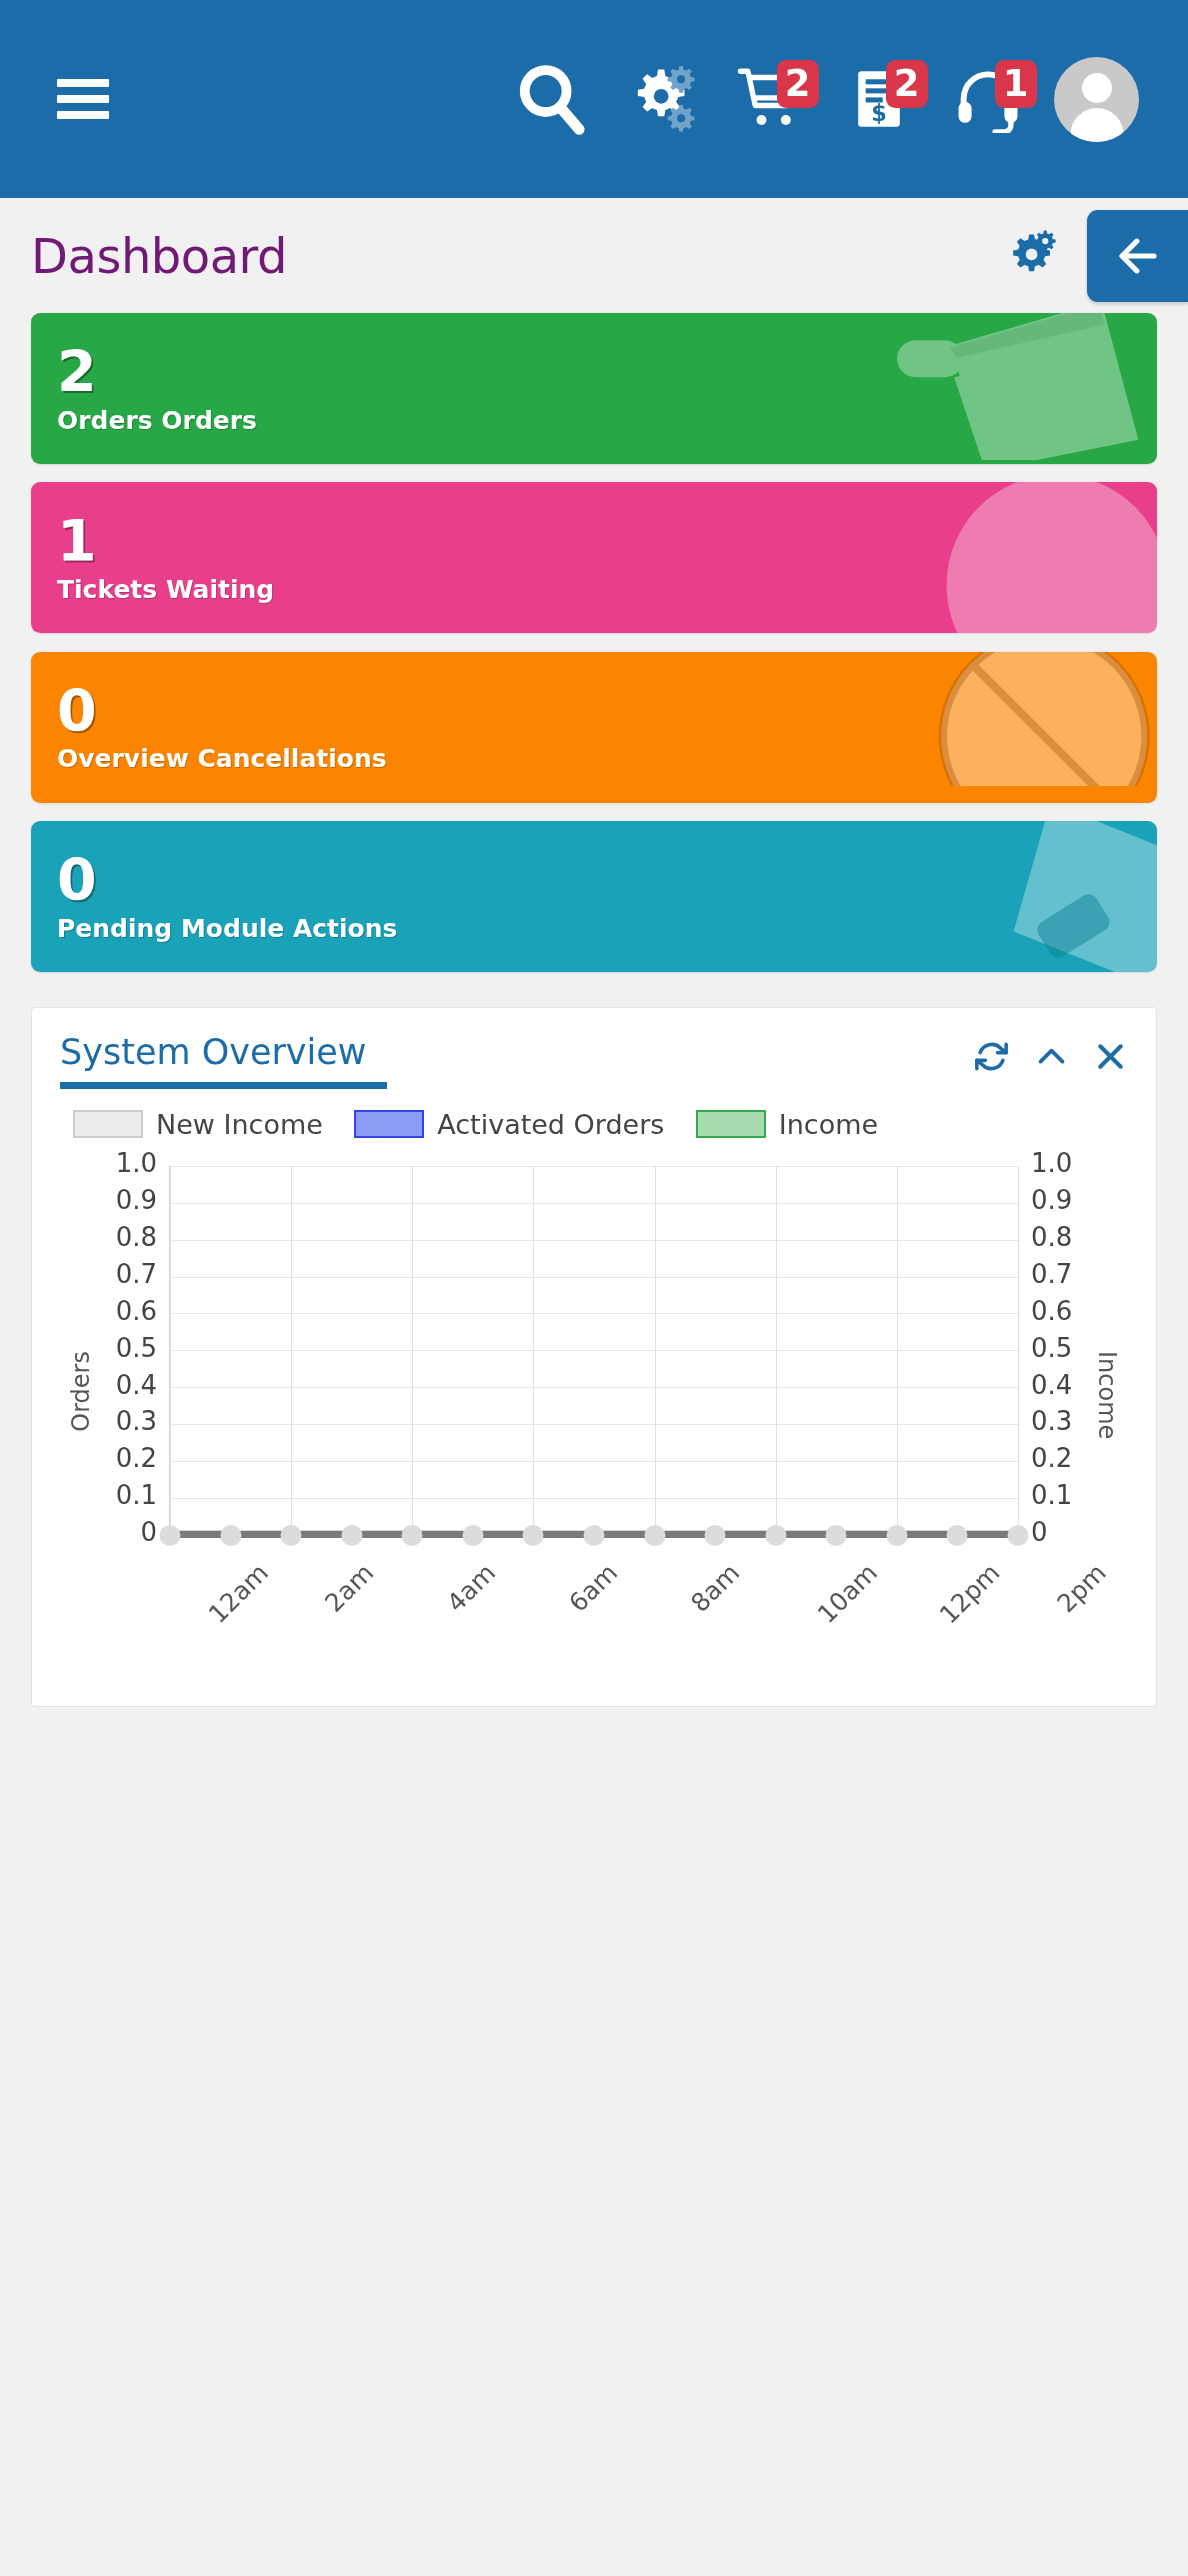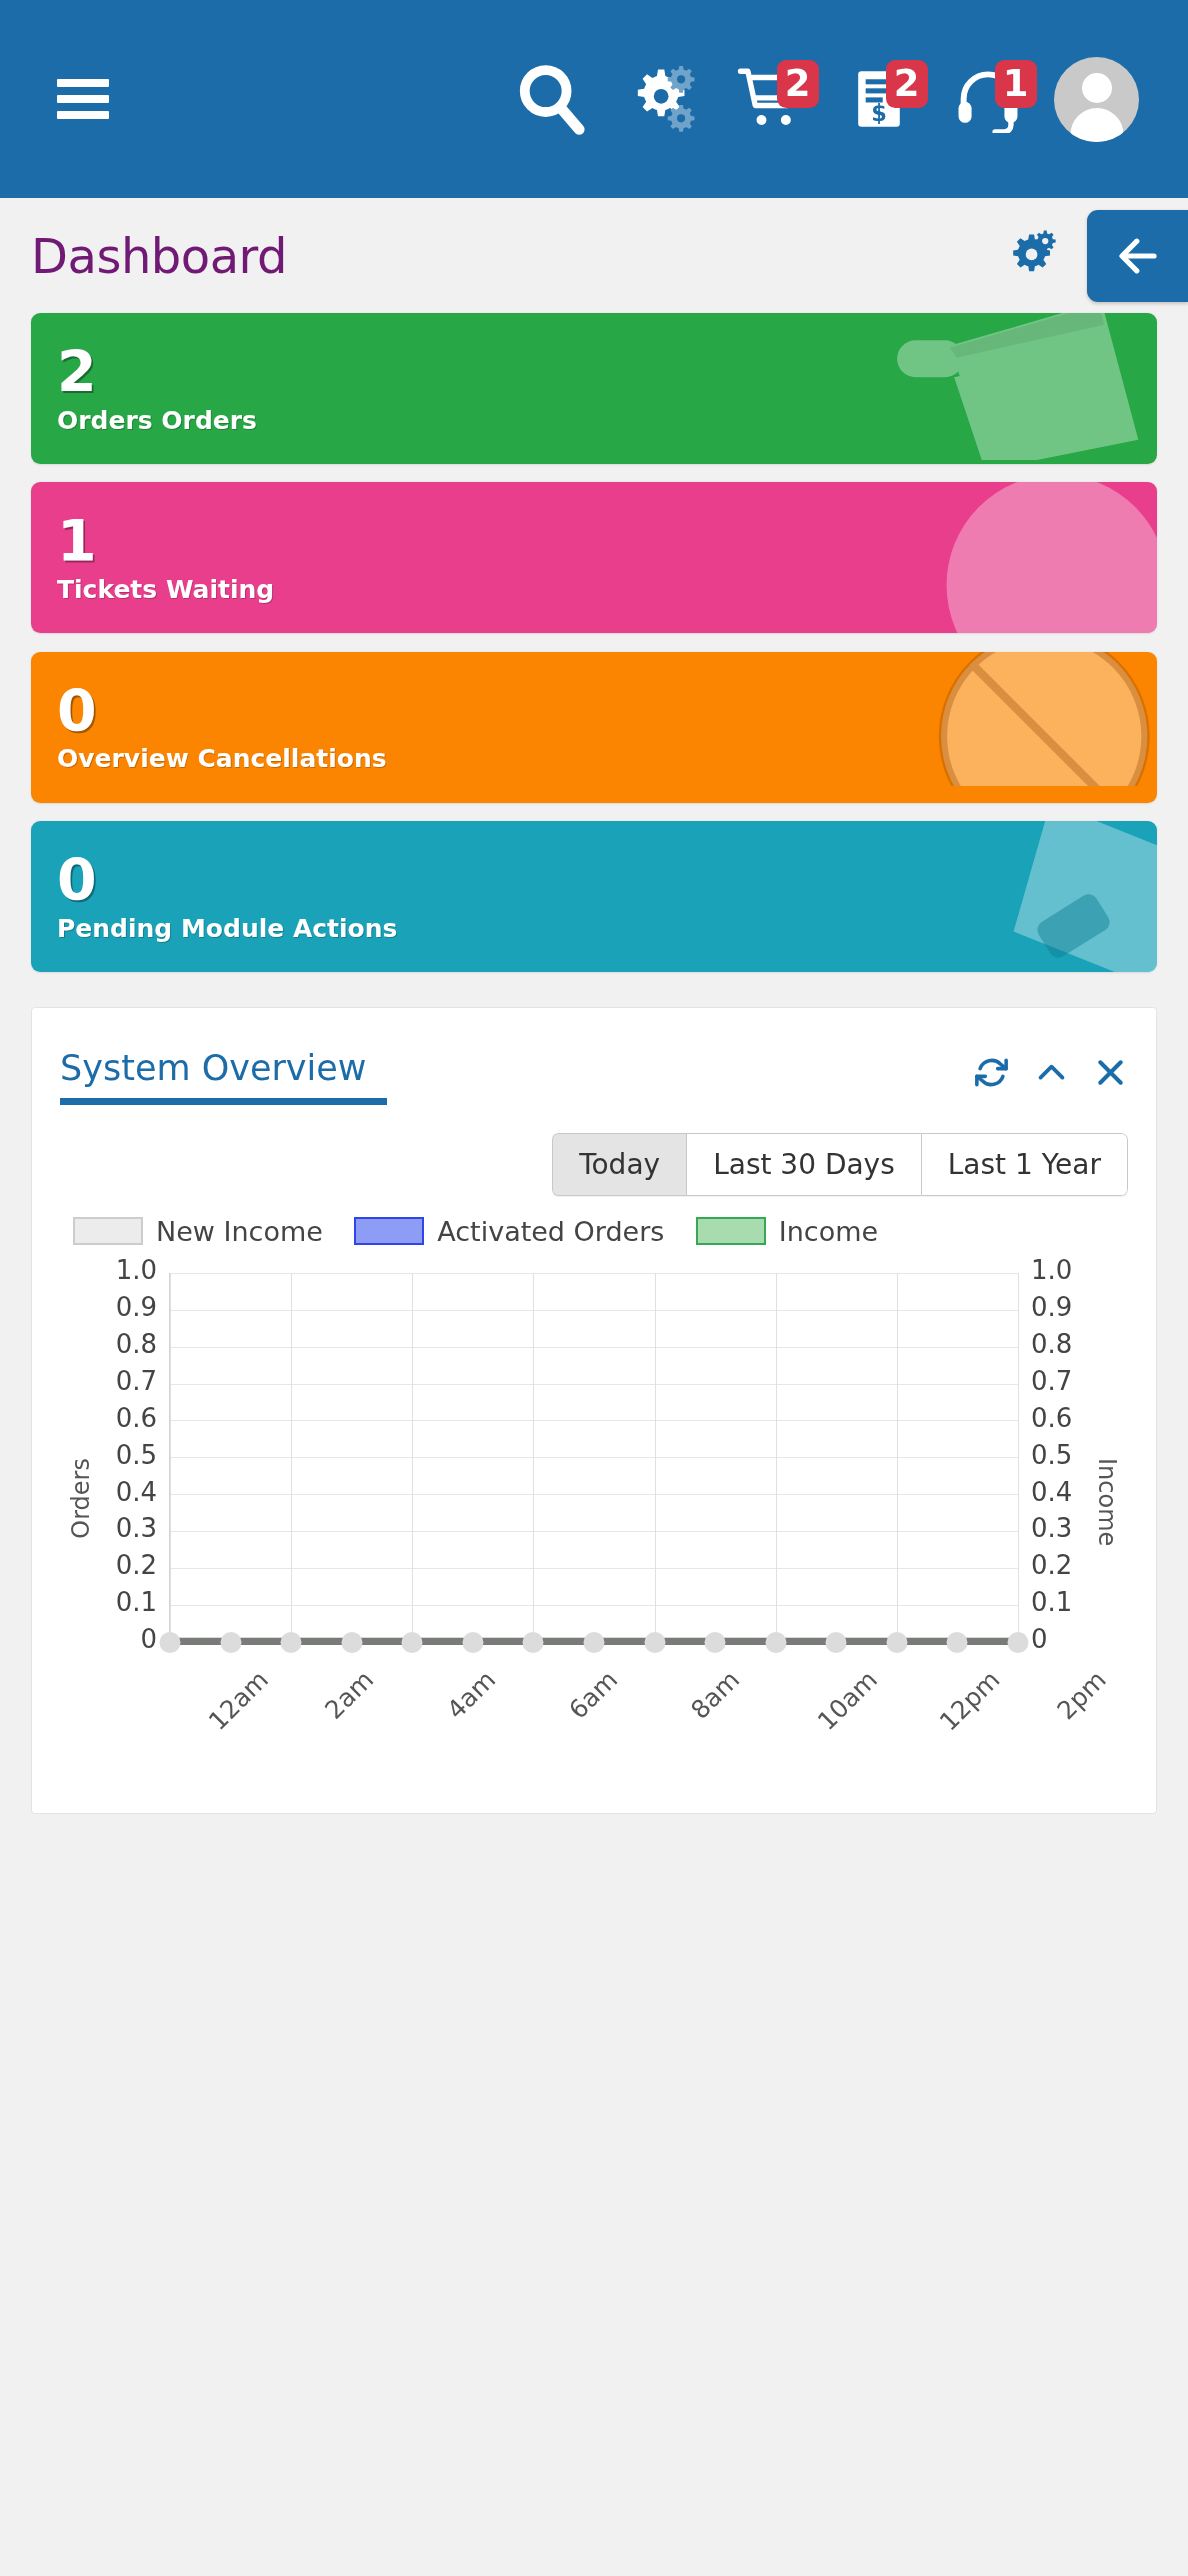--- a/index.html
+++ b/index.html
@@ -123,21 +123,21 @@
   .card-pink   { background: #e83e8c; }
   .card-orange { background: #fb8501; }
   .card-teal   { background: #19a2b8; }
 
   
   .panel {
     margin: 35px 31px 0 31px;
     background: #fff;
     border: 0.9px solid #e3e3e3;
     border-radius: 3.7px;
-    padding: 40px 28px 0 28px;
+    padding: 24px 28px 0 28px;
   }
   .panel-head {
     display: flex; align-items: flex-start; justify-content: space-between;
     position: relative;
   }
   .panel-title {
     font-size: 35px; color: #1b6ca8; font-weight: 400;
     padding-bottom: 16.6px;
   }
   .panel-underline {
@@ -401,27 +401,20 @@
       <span class="pa">
         <svg width="35" height="35" viewBox="0 0 24 24" fill="none" stroke="#1b6ca8" stroke-width="2.8" stroke-linecap="round">
           <line x1="5" y1="5" x2="19" y2="19"></line>
           <line x1="19" y1="5" x2="5" y2="19"></line>
         </svg>
       </span>
     </div>
     <div class="panel-rule"></div>
   </div>
 
-  <div class="rangebar">
-    <div class="rangegrp">
-      <button class="rbtn active">Today</button>
-      <button class="rbtn">Last 30 Days</button>
-      <button class="rbtn">Last 1 Year</button>
-    </div>
-  </div>
 
   <div class="legend">
     <div class="lg">
       <span class="swatch"></span>
       <span>New Income</span>
     </div>
     <div class="lg">
       <span class="swatch sw-blue"></span>
       <span>Activated Orders</span>
     </div>

